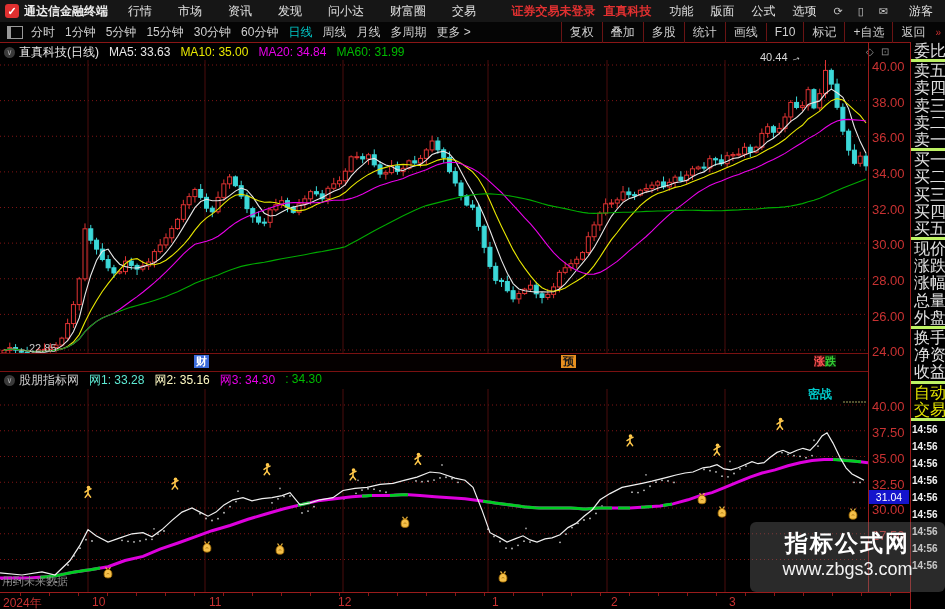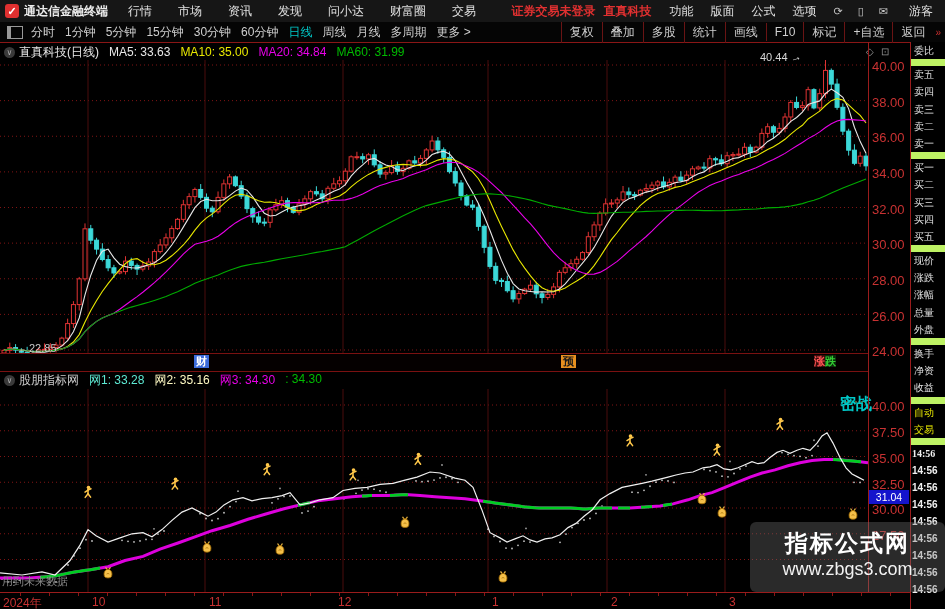--- a/index.html
+++ b/index.html
@@ -39,28 +39,28 @@
   
   #infobar{position:absolute;left:0;top:353px;width:868px;height:17px;background:#050000;
     border-top:1px solid #7a1111;border-bottom:1px solid #7a1111;}
   .event-badge{position:absolute;top:1px;font-size:11px;line-height:13px;padding:0 2px;font-weight:bold;}
   
   #value-box{position:absolute;left:869px;top:490px;width:40px;height:14px;background:#1414cc;
     color:#fff;font-size:10.5px;text-align:center;line-height:14px;}
   #high-annot{position:absolute;left:760px;top:51px;font-size:11px;color:#d8d8d8;white-space:nowrap;}
   #high-annot .arr{display:inline-block;transform:rotate(-18deg);margin-left:2px;}
   #low-annot{position:absolute;left:18px;top:342px;font-size:11px;color:#c8c8c8;}
-  #corner-label{position:absolute;left:808px;top:394px;font-size:16px;color:#00c8c8;font-weight:bold;margin-left:32px;}
+  #corner-label{position:absolute;left:808px;top:386px;font-size:12px;color:#00c8c8;font-weight:bold;}
   #warning-text{position:absolute;left:2px;top:574px;font-size:11px;color:#8a8a8a;}
   .pane-icon{position:absolute;font-size:10px;color:#909090;}
   
   #sidebar{position:absolute;left:910px;top:42px;width:35px;height:567px;background:#000;
     border-left:1px solid #9a1c1c;overflow:hidden;}
-  .sb-row{height:17.2px;font-size:10px;color:#e0e0e0;padding-left:3px;line-height:17.2px;white-space:nowrap;}
-  .sb-div{border-top:7px solid #bef264;font-family:Liberation Serif, serif;}
+  .sb-row{height:17.2px;font-size:16px;color:#e0e0e0;padding-left:3px;line-height:17.2px;white-space:nowrap;}
+  .sb-div{border-top:3px solid #bef264;}
   .sb-time{height:17px;font-size:10px;font-weight:bold;color:#f0f0f0;line-height:17px;padding-left:1px;}
   
   #watermark{position:absolute;left:750px;top:522px;width:195px;height:70px;
     background:rgba(120,120,120,0.35);border-radius:6px;z-index:30;text-align:center;}
   #watermark .l1{font-size:23px;font-weight:bold;color:#fff;margin-top:6px;letter-spacing:2px;}
   #watermark .l2{font-size:18px;color:#f2f2f2;}
   svg{display:block;}
 </style>
 </head>
 <body>

